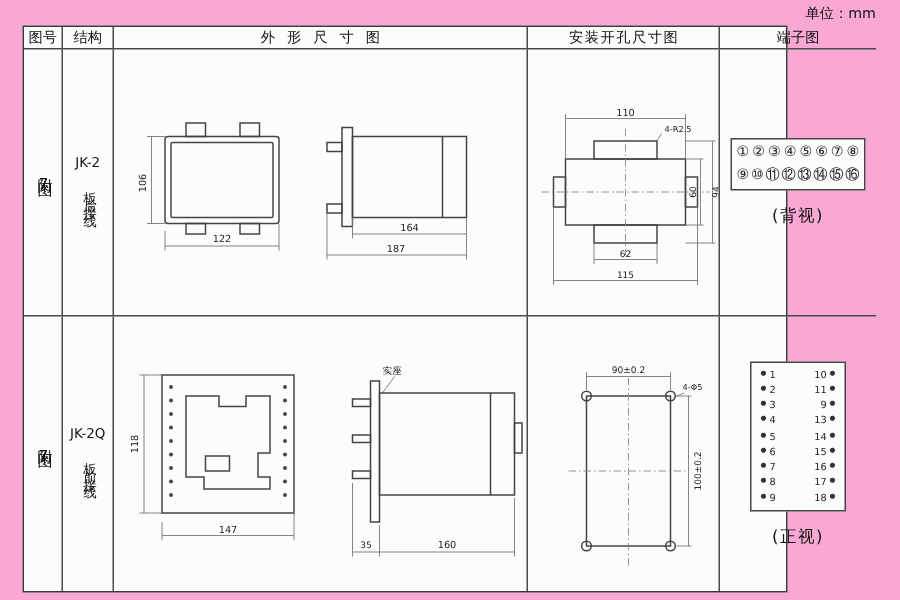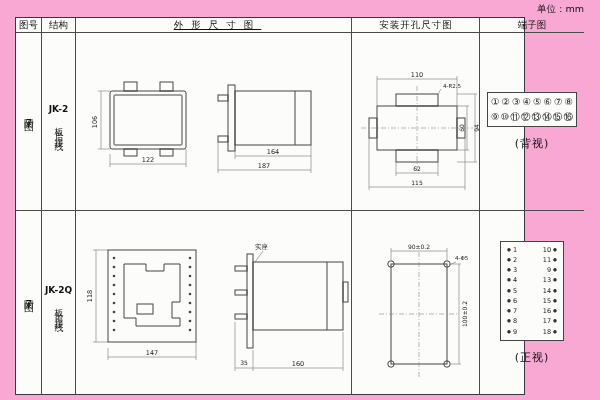--- a/index.html
+++ b/index.html
@@ -8,25 +8,25 @@
   .page { position:absolute; inset:0; background:#f9a8d4; }
   .unit-label { position:absolute; top:3px; right:16px; font-size:9.5px; color:#111; }
   .spec-table { position:absolute; left:15px; top:17px; width:510px; height:378px;
     display:grid; grid-template-columns:26px 34px 276px 128px 104px; grid-template-rows:15px 178px 183px;
     border:1px solid #3a3a3a; background:#fcfcfa; }
   .cell { border-right:1px solid #4a4a4a; border-bottom:1px solid #4a4a4a; position:relative;
     display:flex; align-items:center; justify-content:center; overflow:hidden; }
   .lc { border-right:none; }
   .lr { border-bottom:none; }
   .hd { font-size:9.5px; color:#111; white-space:nowrap; }
-  .sp { letter-spacing:8px; padding-left:8px;text-decoration:underline; }
+  .sp { letter-spacing:8px; padding-left:8px; }
   .sp2 { letter-spacing:1px; padding-left:1px; }
   .vtext { writing-mode:vertical-lr; text-orientation:upright; font-size:10px; letter-spacing:4px; color:#111; }
   .struct-col { flex-direction:column; gap:6px; }
-  .model { font-size:9px; color:#111;font-weight:bold; }
+  .model { font-size:9px; color:#111; }
   .wiring { font-size:9px; letter-spacing:5px; }
   .drawing { background:transparent; }
   svg text { font-family:"DejaVu Sans", sans-serif; }
   .term-cell { flex-direction:column; gap:9px; }
   .term-box { width:90px; border:1px solid #444; background:#fcfcfa; padding:4px 3px; display:flex; flex-direction:column; gap:5px; }
   .term-row { display:flex; justify-content:space-between; font-size:9.5px; line-height:10px; color:#222; }
   .term-view { font-size:11px; color:#111; letter-spacing:1px; }
   .term-box2 { width:64px; height:100px; border:1px solid #444; background:#fcfcfa; padding:4px 6px;
     display:flex; flex-direction:column; justify-content:space-between; }
   .tpair { display:flex; justify-content:space-between; align-items:center; }

